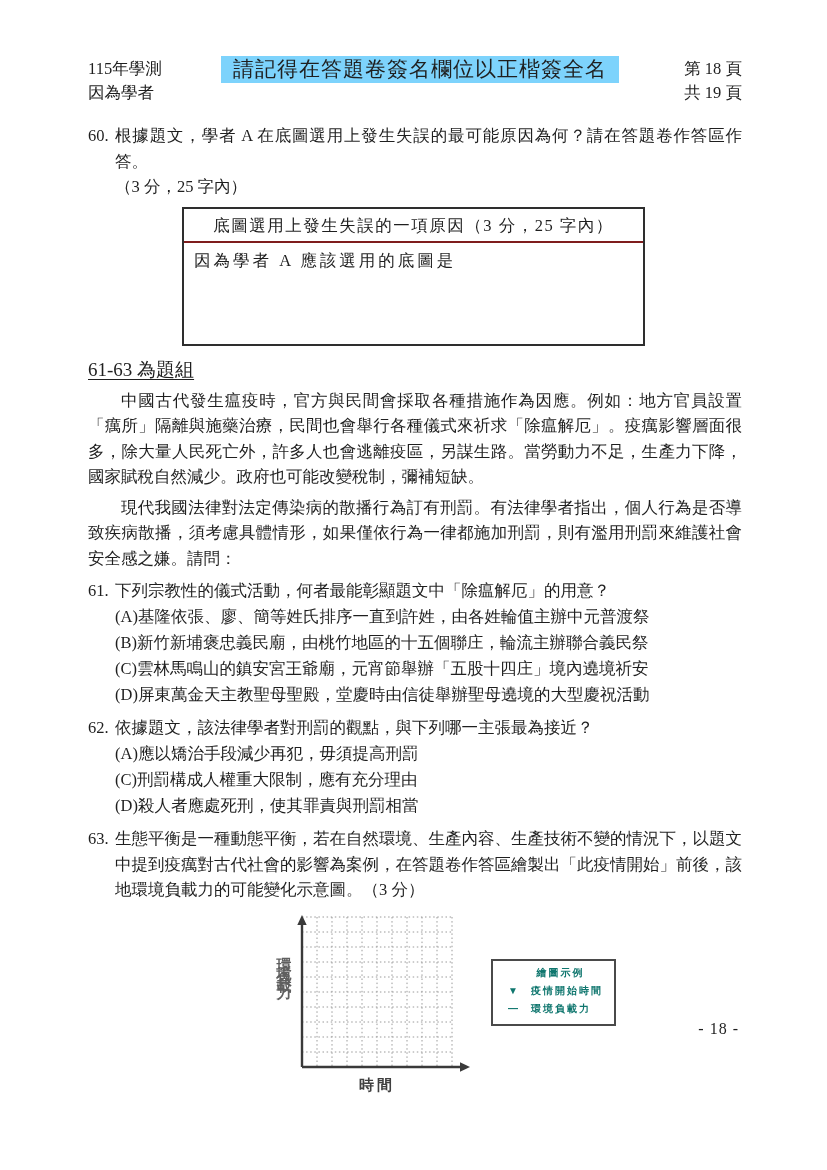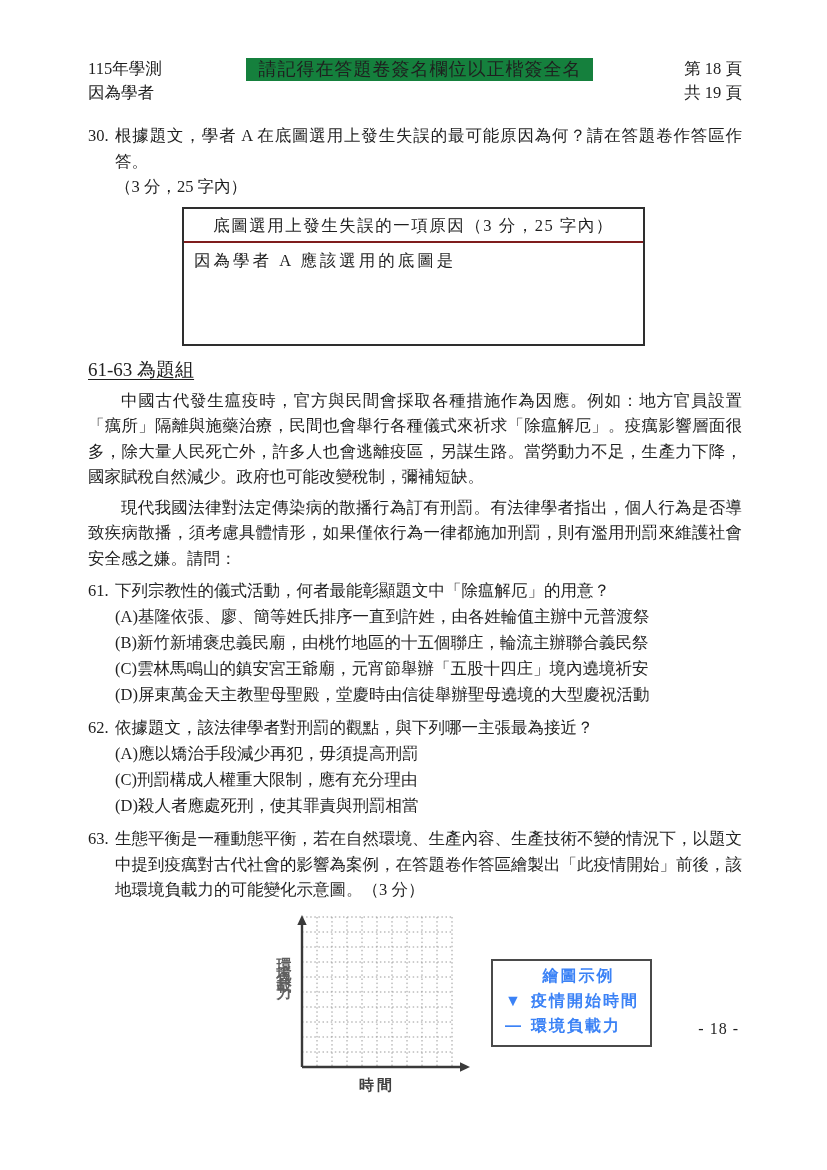--- a/index.html
+++ b/index.html
@@ -17,23 +17,23 @@
     position:absolute;
     left:88px; top:57px;
     width:654px;
   }
 
   
   .hdr { display:flex; justify-content:space-between; align-items:flex-start;
          font-size:16.5px; line-height:24px; }
   .hdr-left div, .hdr-right div { white-space:nowrap; }
   .hdr-notice {
-    background:#15803d;
+    background:#7dd3fc;
     padding:1px 12px 2px;
-    font-size:18px;
+    font-size:21px;
     letter-spacing:1px;
     margin-left:-6px;
   }
 
   
   .question { position:relative; padding-left:27px; font-size:16.5px;
               line-height:25.5px; text-align:justify; }
   .qnum { position:absolute; left:0; top:0; }
   .q60 { margin-top:18px; }
   .opt { line-height:26.2px; }
@@ -86,21 +86,21 @@
   .axis-head { fill:#3a3a3a; }
   .gridline { stroke:#9a9a9a; stroke-width:1; stroke-dasharray:1.5 2.6; }
   .x-axis-label {
     width:162px; text-align:center; margin-top:1px;
     font-size:15px; font-weight:bold; color:#404040; letter-spacing:3px;
   }
   .legend {
     margin-left:21px; margin-top:44px;
     border:2px solid #4a4a4a;
     padding:5px 11px 8px;
-    font-size:16px; font-weight:bold; color:#3b82f6;
+    font-size:10px; font-weight:bold; color:#0f766e;
     letter-spacing:2px;
     white-space:nowrap;
   }
   .legend-title { text-align:center; padding-left:14px; }
   .legend-row { display:flex; align-items:center; margin-top:4px; }
   .legend-sym { width:18px; text-align:center; margin-right:9px; letter-spacing:0; }
 
   
   .footer {
     position:absolute; right:88px; bottom:55px;
@@ -121,21 +121,21 @@
       <div>
         <span class="hdr-notice">請記得在答題卷簽名欄位以正楷簽全名</span>
       </div>
       <div class="hdr-right">
         <div>第 18 頁</div>
         <div>共 19 頁</div>
       </div>
     </div>
 
     <div class="question q60">
-      <span class="qnum">30.</span>
+      <span class="qnum">60.</span>
       <div>根據題文，學者 A 在底圖選用上發生失誤的最可能原因為何？請在答題卷作答區作答。</div>
       <div>（3 分，25 字內）</div>
     </div>
 
     <div class="answer-box">
       <div class="answer-box-title">底圖選用上發生失誤的一項原因（3 分，25 字內）</div>
       <div class="answer-box-body">因為學者 A 應該選用的底圖是</div>
     </div>
 
     <div class="group-heading">61-63 為題組</div>

